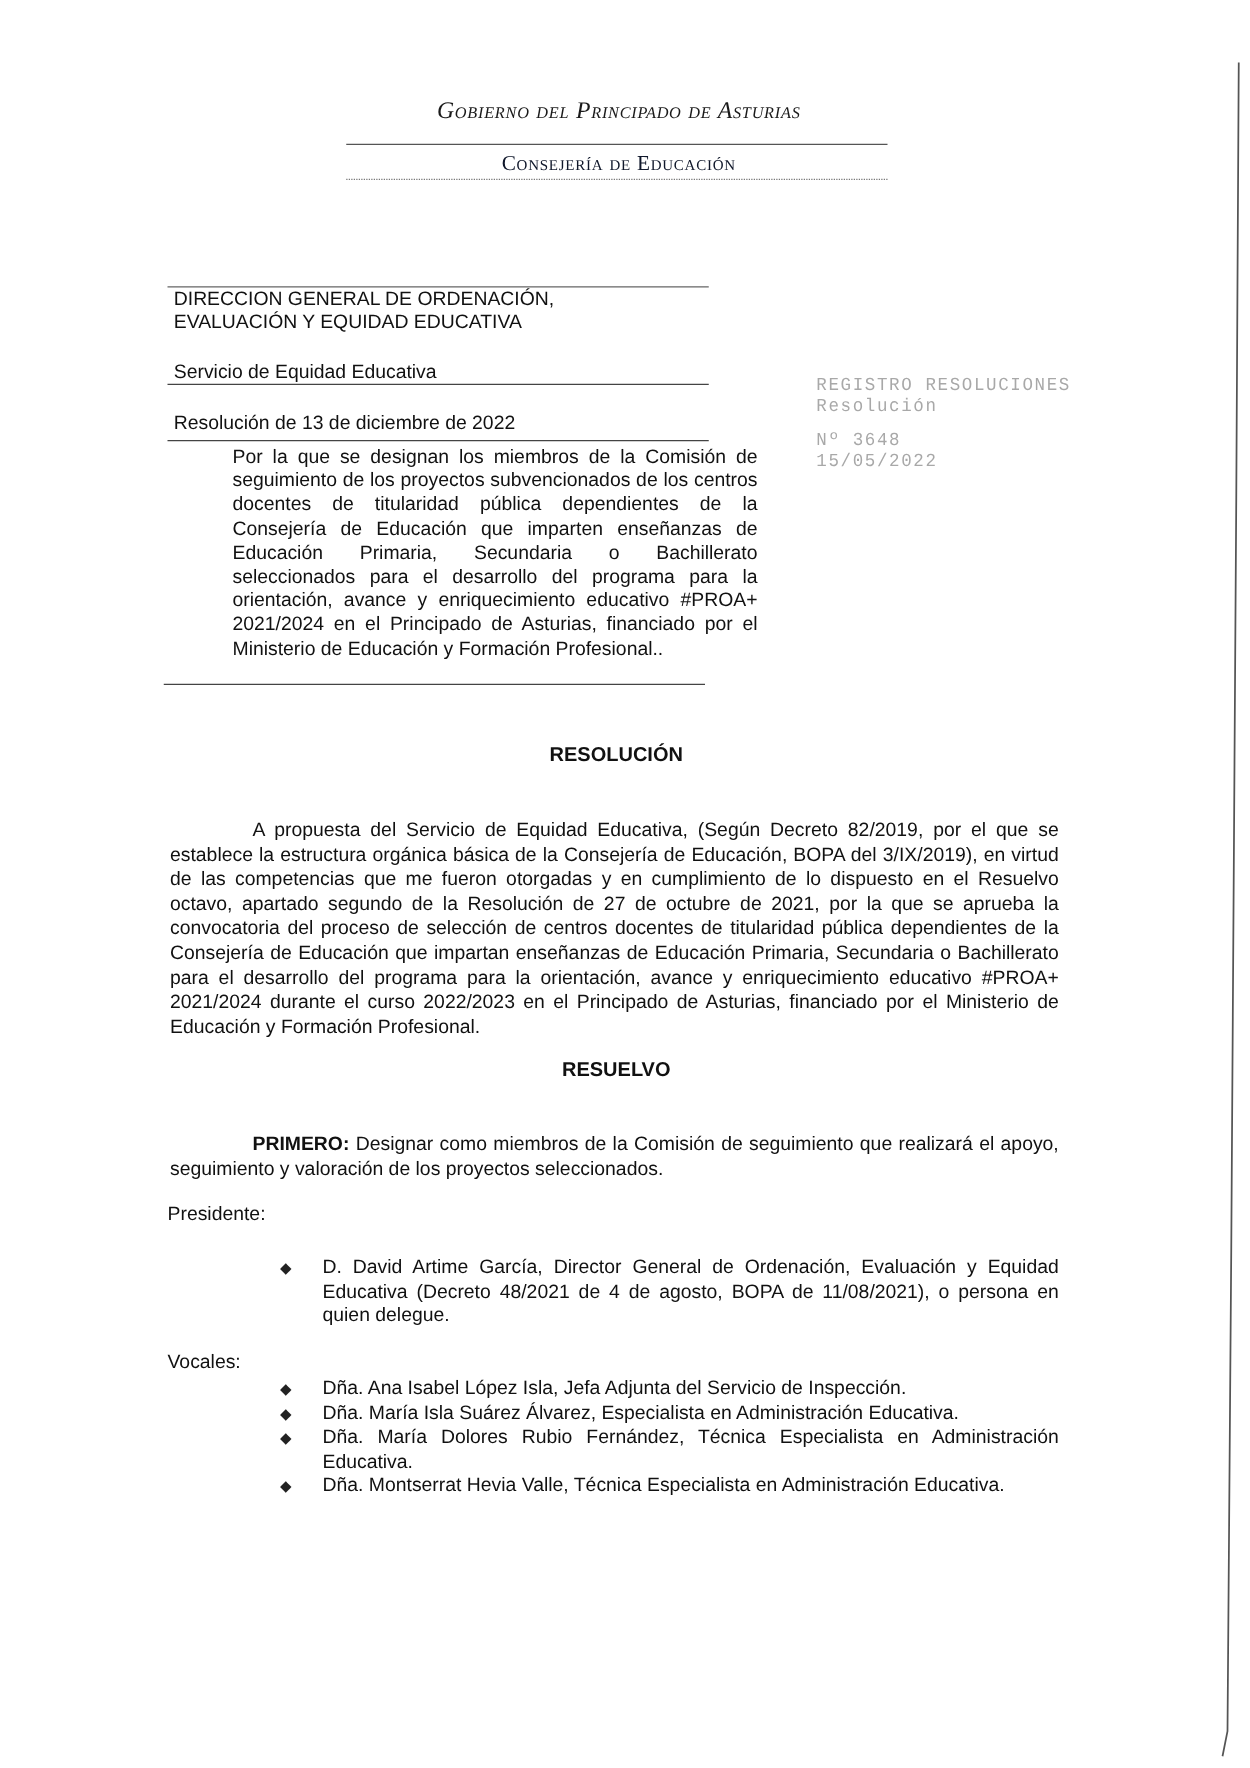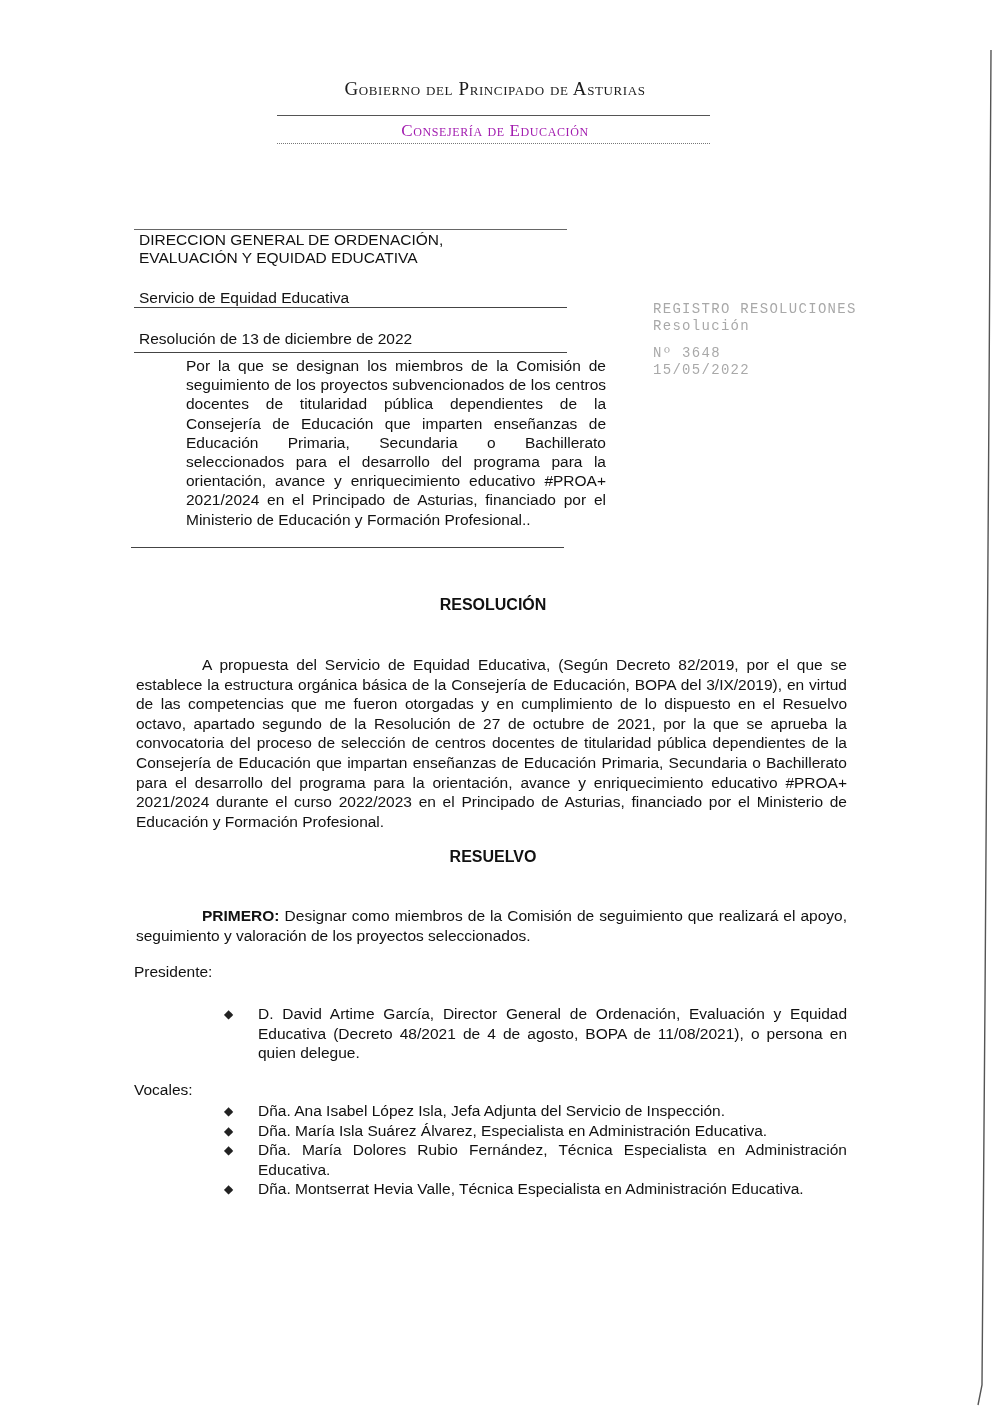--- a/index.html
+++ b/index.html
@@ -18,29 +18,30 @@
     .page { position: absolute; left: 0; top: 0; width: 1000px; height: 1414px; }
 
     
     .lh-title {
       position: absolute; left: 0; top: 78px; width: 990px;
       text-align: center;
       font-family: "Liberation Serif", serif;
       font-size: 19px; letter-spacing: 0.6px;
       font-variant: small-caps;
       color: #1a1a1a;
+      font-style: italic;
     }
     .lh-rule1 { position: absolute; left: 277px; top: 115px; width: 433px; height: 0; border-top: 1px solid #555; }
     .lh-sub {
       position: absolute; left: 0; top: 121px; width: 990px;
       text-align: center;
       font-family: "Liberation Serif", serif;
       font-size: 17px; letter-spacing: 0.6px;
       font-variant: small-caps;
-      color: #a21caf;
+      color: #0f172a;
     }
     .lh-rule2 { position: absolute; left: 277px; top: 143px; width: 433px; height: 0; border-top: 1px dotted #777; }
 
     
     .hdr-block { position: absolute; left: 139px; width: 430px; font-size: 15.5px; line-height: 18px; }
     .rule-top { position: absolute; left: 134px; top: 229px; width: 433px; border-top: 1px solid #666; }
     .dir-name { top: 231px; }
     .service { top: 289px; }
     .rule-service { position: absolute; left: 134px; top: 307px; width: 433px; border-top: 1px solid #444; }
     .res-date { top: 330px; }

